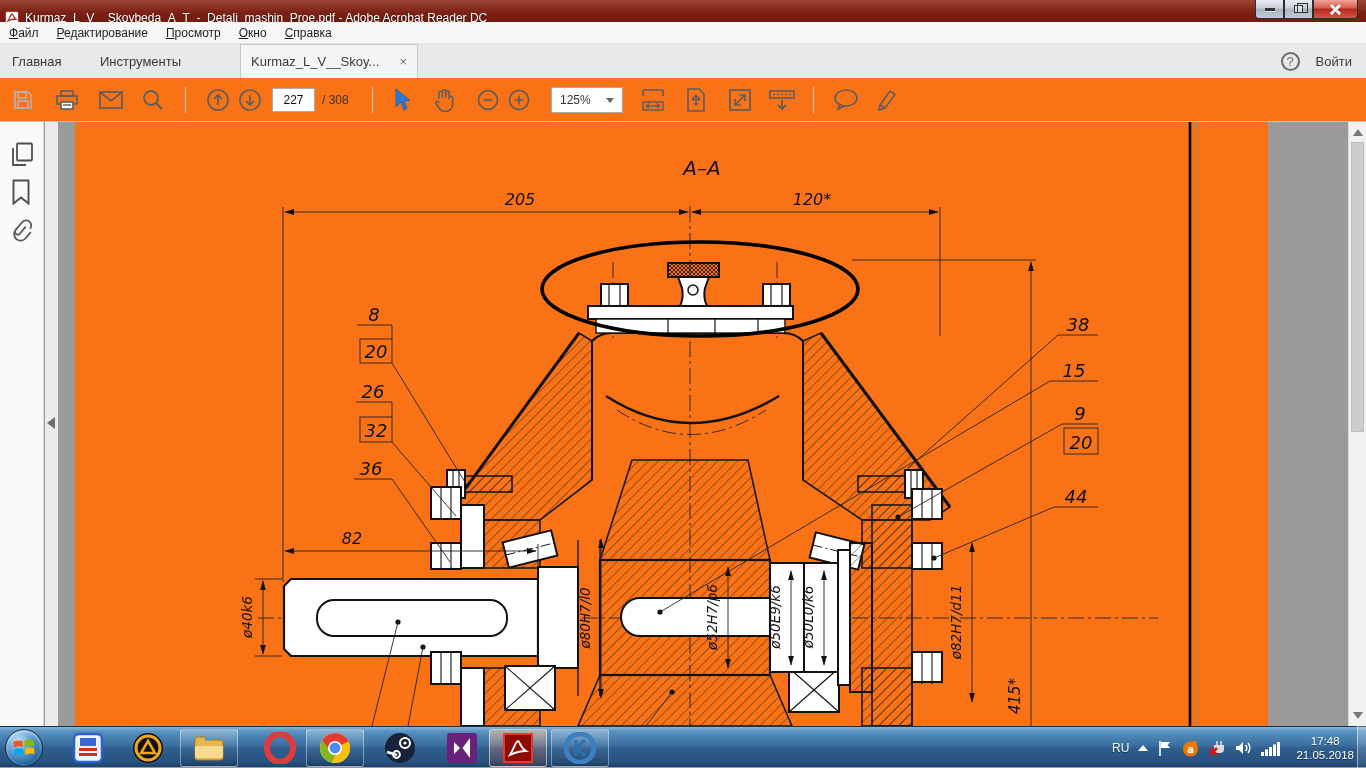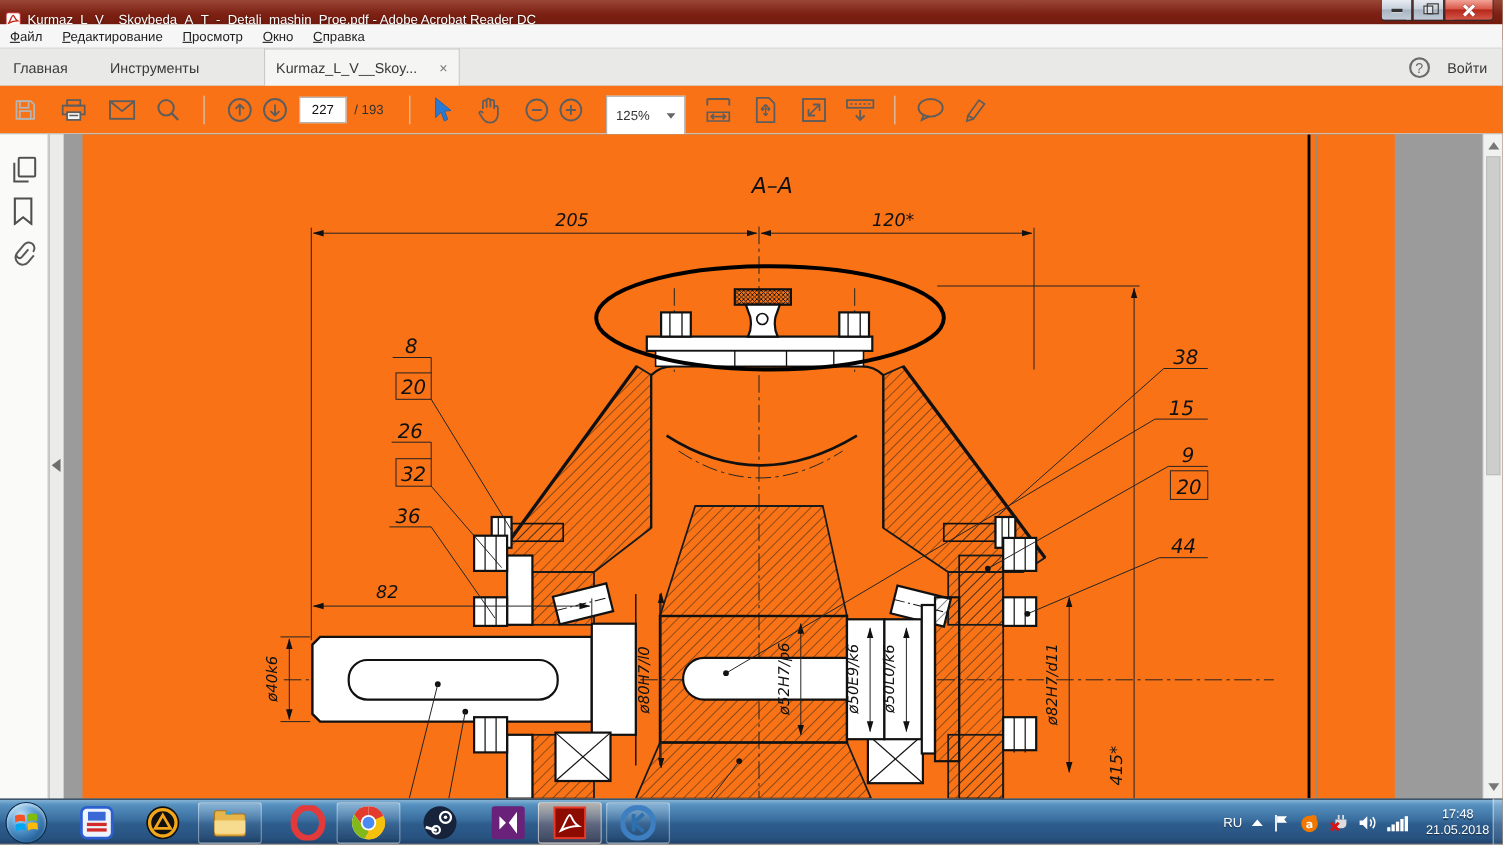--- a/index.html
+++ b/index.html
@@ -43,21 +43,21 @@
     font-size:13px; display:flex; align-items:center; justify-content:center; }
   .signin { font-size:13px; color:#3a3a3a; }
 
   
   #toolbar { position:absolute; left:0; top:78px; width:1366px; height:44px; background:#f97316; border-bottom:1px solid #c6c6c4; }
   .tbi { position:absolute; top:50%; transform:translateY(-50%); }
   .tsep { position:absolute; top:9px; width:1px; height:26px; background:#d2d2d0; }
   .pgbox { position:absolute; left:272px; top:10px; width:43px; height:24px; border:1px solid #ababab; background:#fff;
     font-size:12px; text-align:center; color:#111; font-family:"Liberation Sans",sans-serif; }
   .pgtotal { position:absolute; left:322px; top:0; height:44px; display:flex; align-items:center; font-size:12px; color:#333; }
-  .zoombox { position:absolute; left:551px; top:9px; width:72px; height:36px; border:1px solid #ababab; background:#fff;
+  .zoombox { position:absolute; left:551px; top:9px; width:72px; height:26px; border:1px solid #ababab; background:#fff;
     display:flex; align-items:center; justify-content:space-between; padding:0 8px; font-size:12px; color:#333; }
   .caret-dn { width:0; height:0; border-left:4px solid transparent; border-right:4px solid transparent; border-top:5px solid #666; }
 
   
   #sidebar { position:absolute; left:0; top:122px; width:44px; height:604px; background:#fafaf9; border-right:1px solid #d8d8d6; }
   #sidebar .sico { position:absolute; left:11px; }
   #panelstrip { position:absolute; left:45px; top:122px; width:13px; height:604px; background:#ebebe9; }
   #panelstrip .collapse { position:absolute; left:2px; top:295px; width:0; height:0;
     border-top:6px solid transparent; border-bottom:6px solid transparent; border-right:8px solid #6e6e6e; }
 
@@ -171,21 +171,21 @@
     <div class="tsep" style="left:185px"></div>
     <svg class="tbi" style="left:206px" width="24" height="24" viewBox="0 0 24 24">
       <circle cx="12" cy="12" r="10" fill="none" stroke="#5d5d5d" stroke-width="1.7"></circle>
       <path d="M12 17 V8 M8 11 L12 7 L16 11" fill="none" stroke="#5d5d5d" stroke-width="1.7"></path>
     </svg>
     <svg class="tbi" style="left:238px" width="24" height="24" viewBox="0 0 24 24">
       <circle cx="12" cy="12" r="10" fill="none" stroke="#5d5d5d" stroke-width="1.7"></circle>
       <path d="M12 7 V16 M8 13 L12 17 L16 13" fill="none" stroke="#5d5d5d" stroke-width="1.7"></path>
     </svg>
     <input class="pgbox" value="227" style="">
-    <div class="pgtotal">/ 193</div>
+    <div class="pgtotal">/ 308</div>
     <div class="tsep" style="left:372px"></div>
     <svg class="tbi" style="left:392px" width="20" height="24" viewBox="0 0 20 24">
       <path d="M4 1 L4 19 L9 14 L12 22 L15 20.5 L12 13 L18 12.5 Z" fill="#2a7ad4" stroke="#1b5fae" stroke-width="0.8"></path>
     </svg>
     <svg class="tbi" style="left:432px" width="24" height="26" viewBox="0 0 24 26">
       <path d="M7 12 V6 a1.7 1.7 0 0 1 3.4 0 V11 M10.4 10 V4.4 a1.7 1.7 0 0 1 3.4 0 V10.5 M13.8 10.5 V5.4 a1.7 1.7 0 0 1 3.4 0 V12 M17.2 12 v-1 a1.7 1.7 0 0 1 3.4 0 v6 c0 4-2.5 7.5-7 7.5 c-3.5 0-5-1.2-6.5-3.5 L4 16.5 c-1-1.5 1-3 2.3-1.8 L7 16" fill="none" stroke="#5d5d5d" stroke-width="1.6"></path>
     </svg>
     <svg class="tbi" style="left:477px" width="22" height="22" viewBox="0 0 22 22">
       <circle cx="11" cy="11" r="9.5" fill="none" stroke="#5d5d5d" stroke-width="1.7"></circle>
       <line x1="6.5" y1="11" x2="15.5" y2="11" stroke="#5d5d5d" stroke-width="1.7"></line>

